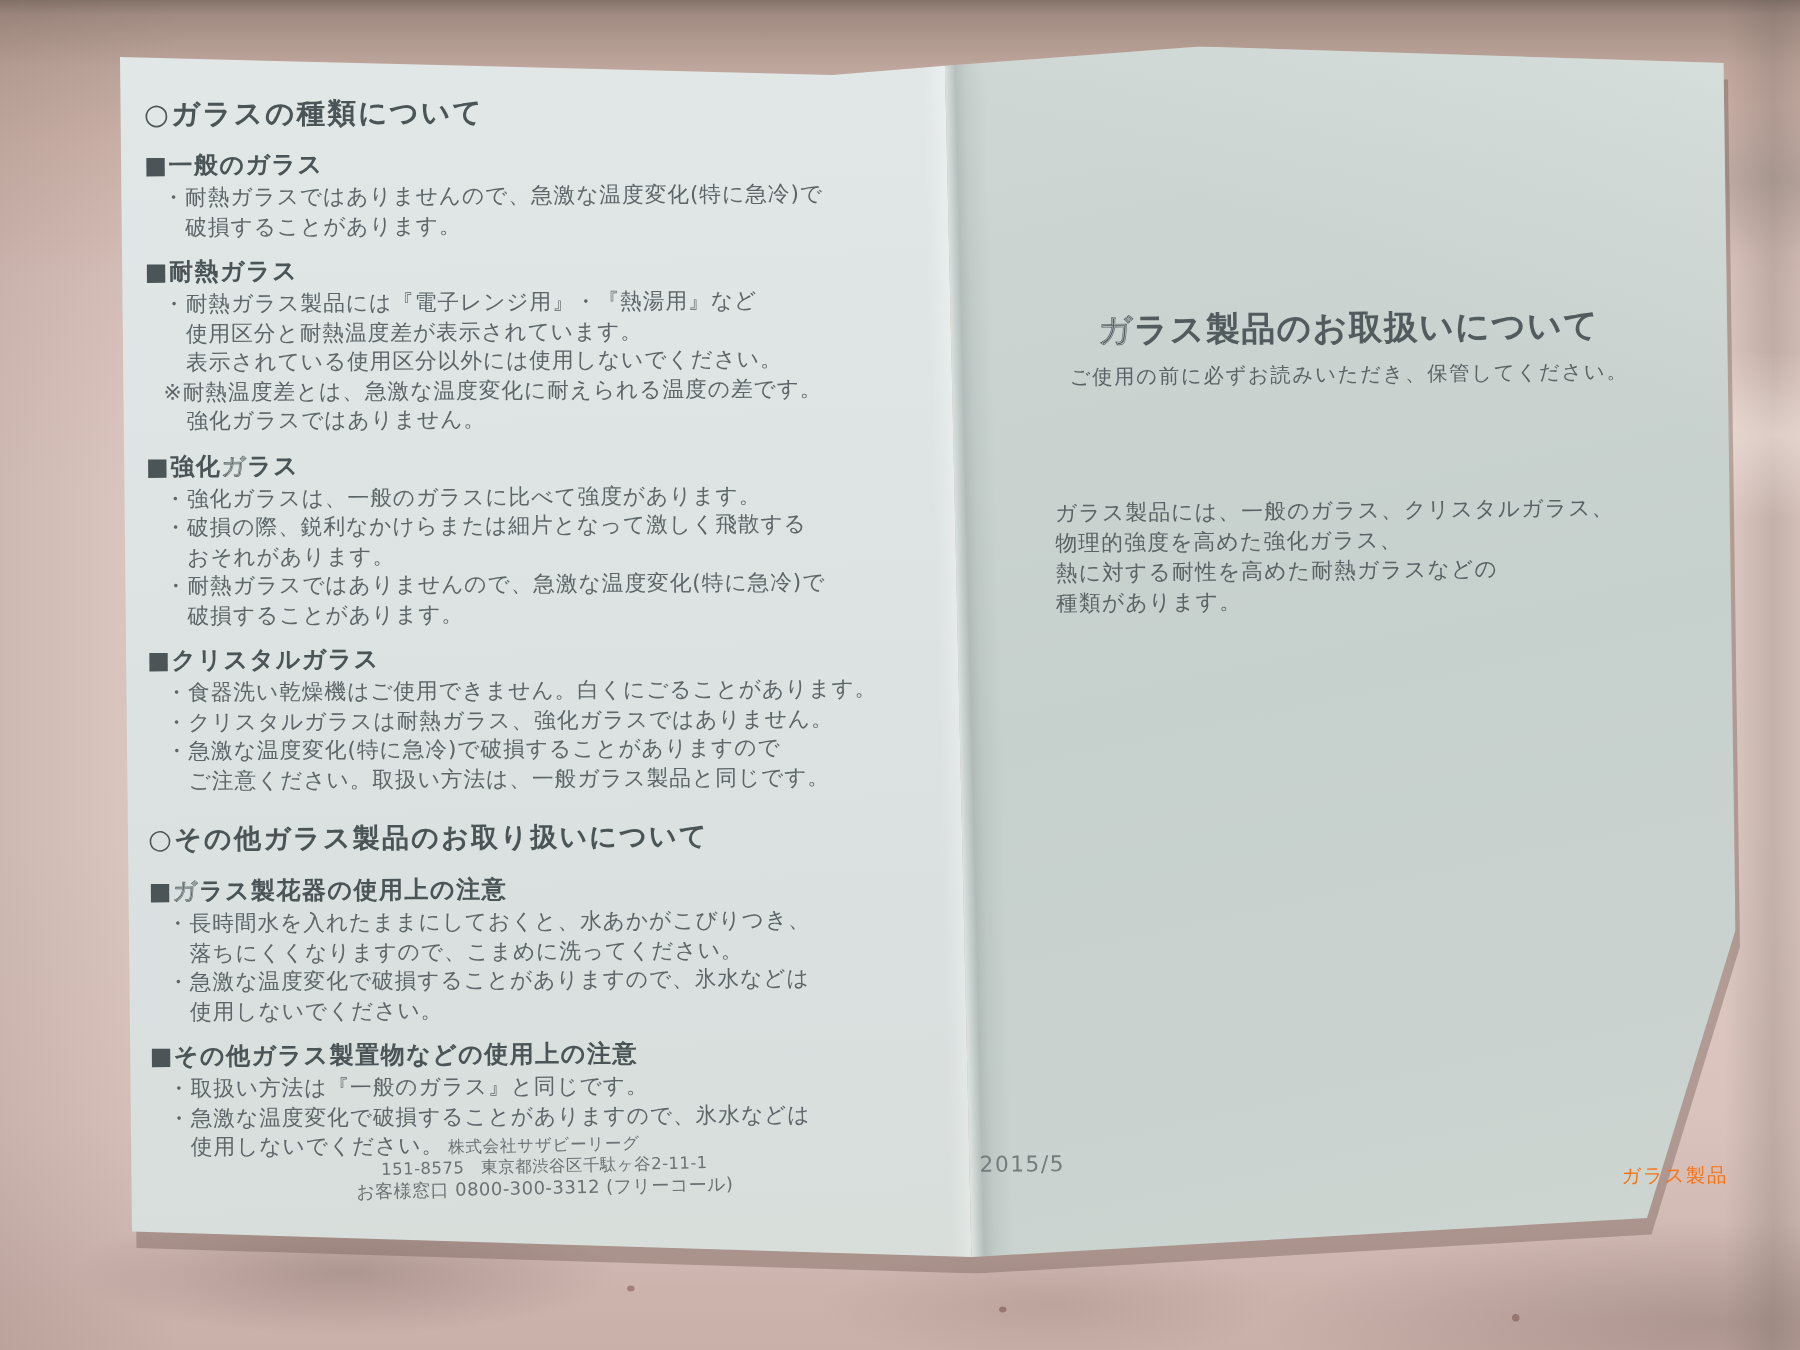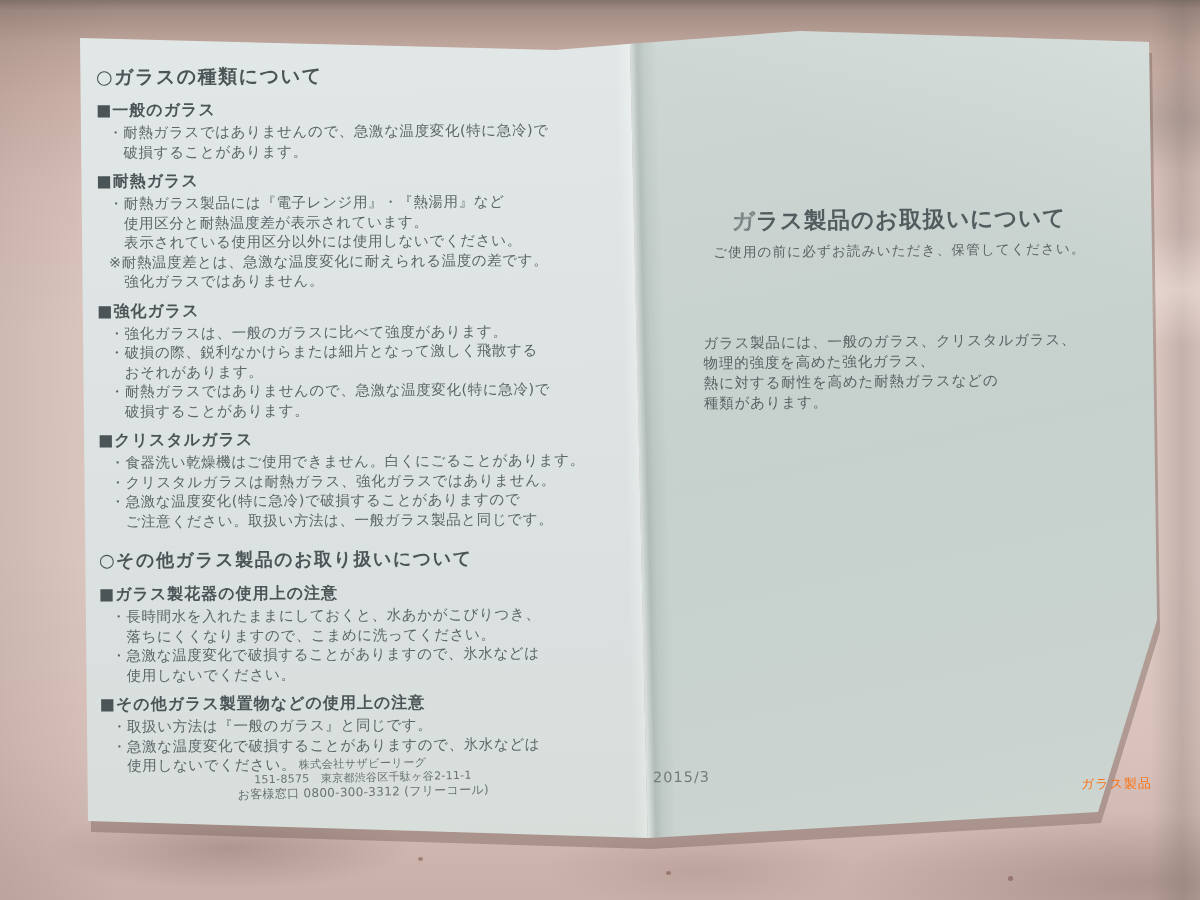--- a/index.html
+++ b/index.html
@@ -191,16 +191,16 @@
 
   <div class="right-content">
     <div class="r-title">ガラス製品のお取扱いについて</div>
     <div class="r-subtitle">ご使用の前に必ずお読みいただき、保管してください。</div>
     <div class="r-body">ガラス製品には、一般のガラス、クリスタルガラス、
 物理的強度を高めた強化ガラス、
 熱に対する耐性を高めた耐熱ガラスなどの
 種類があります。</div>
   </div>
 
-  <div class="r-date">2015/3</div>
+  <div class="r-date">2015/5</div>
   <div class="r-category">ガラス製品</div>
 
 </div>
 
 </body></html>

